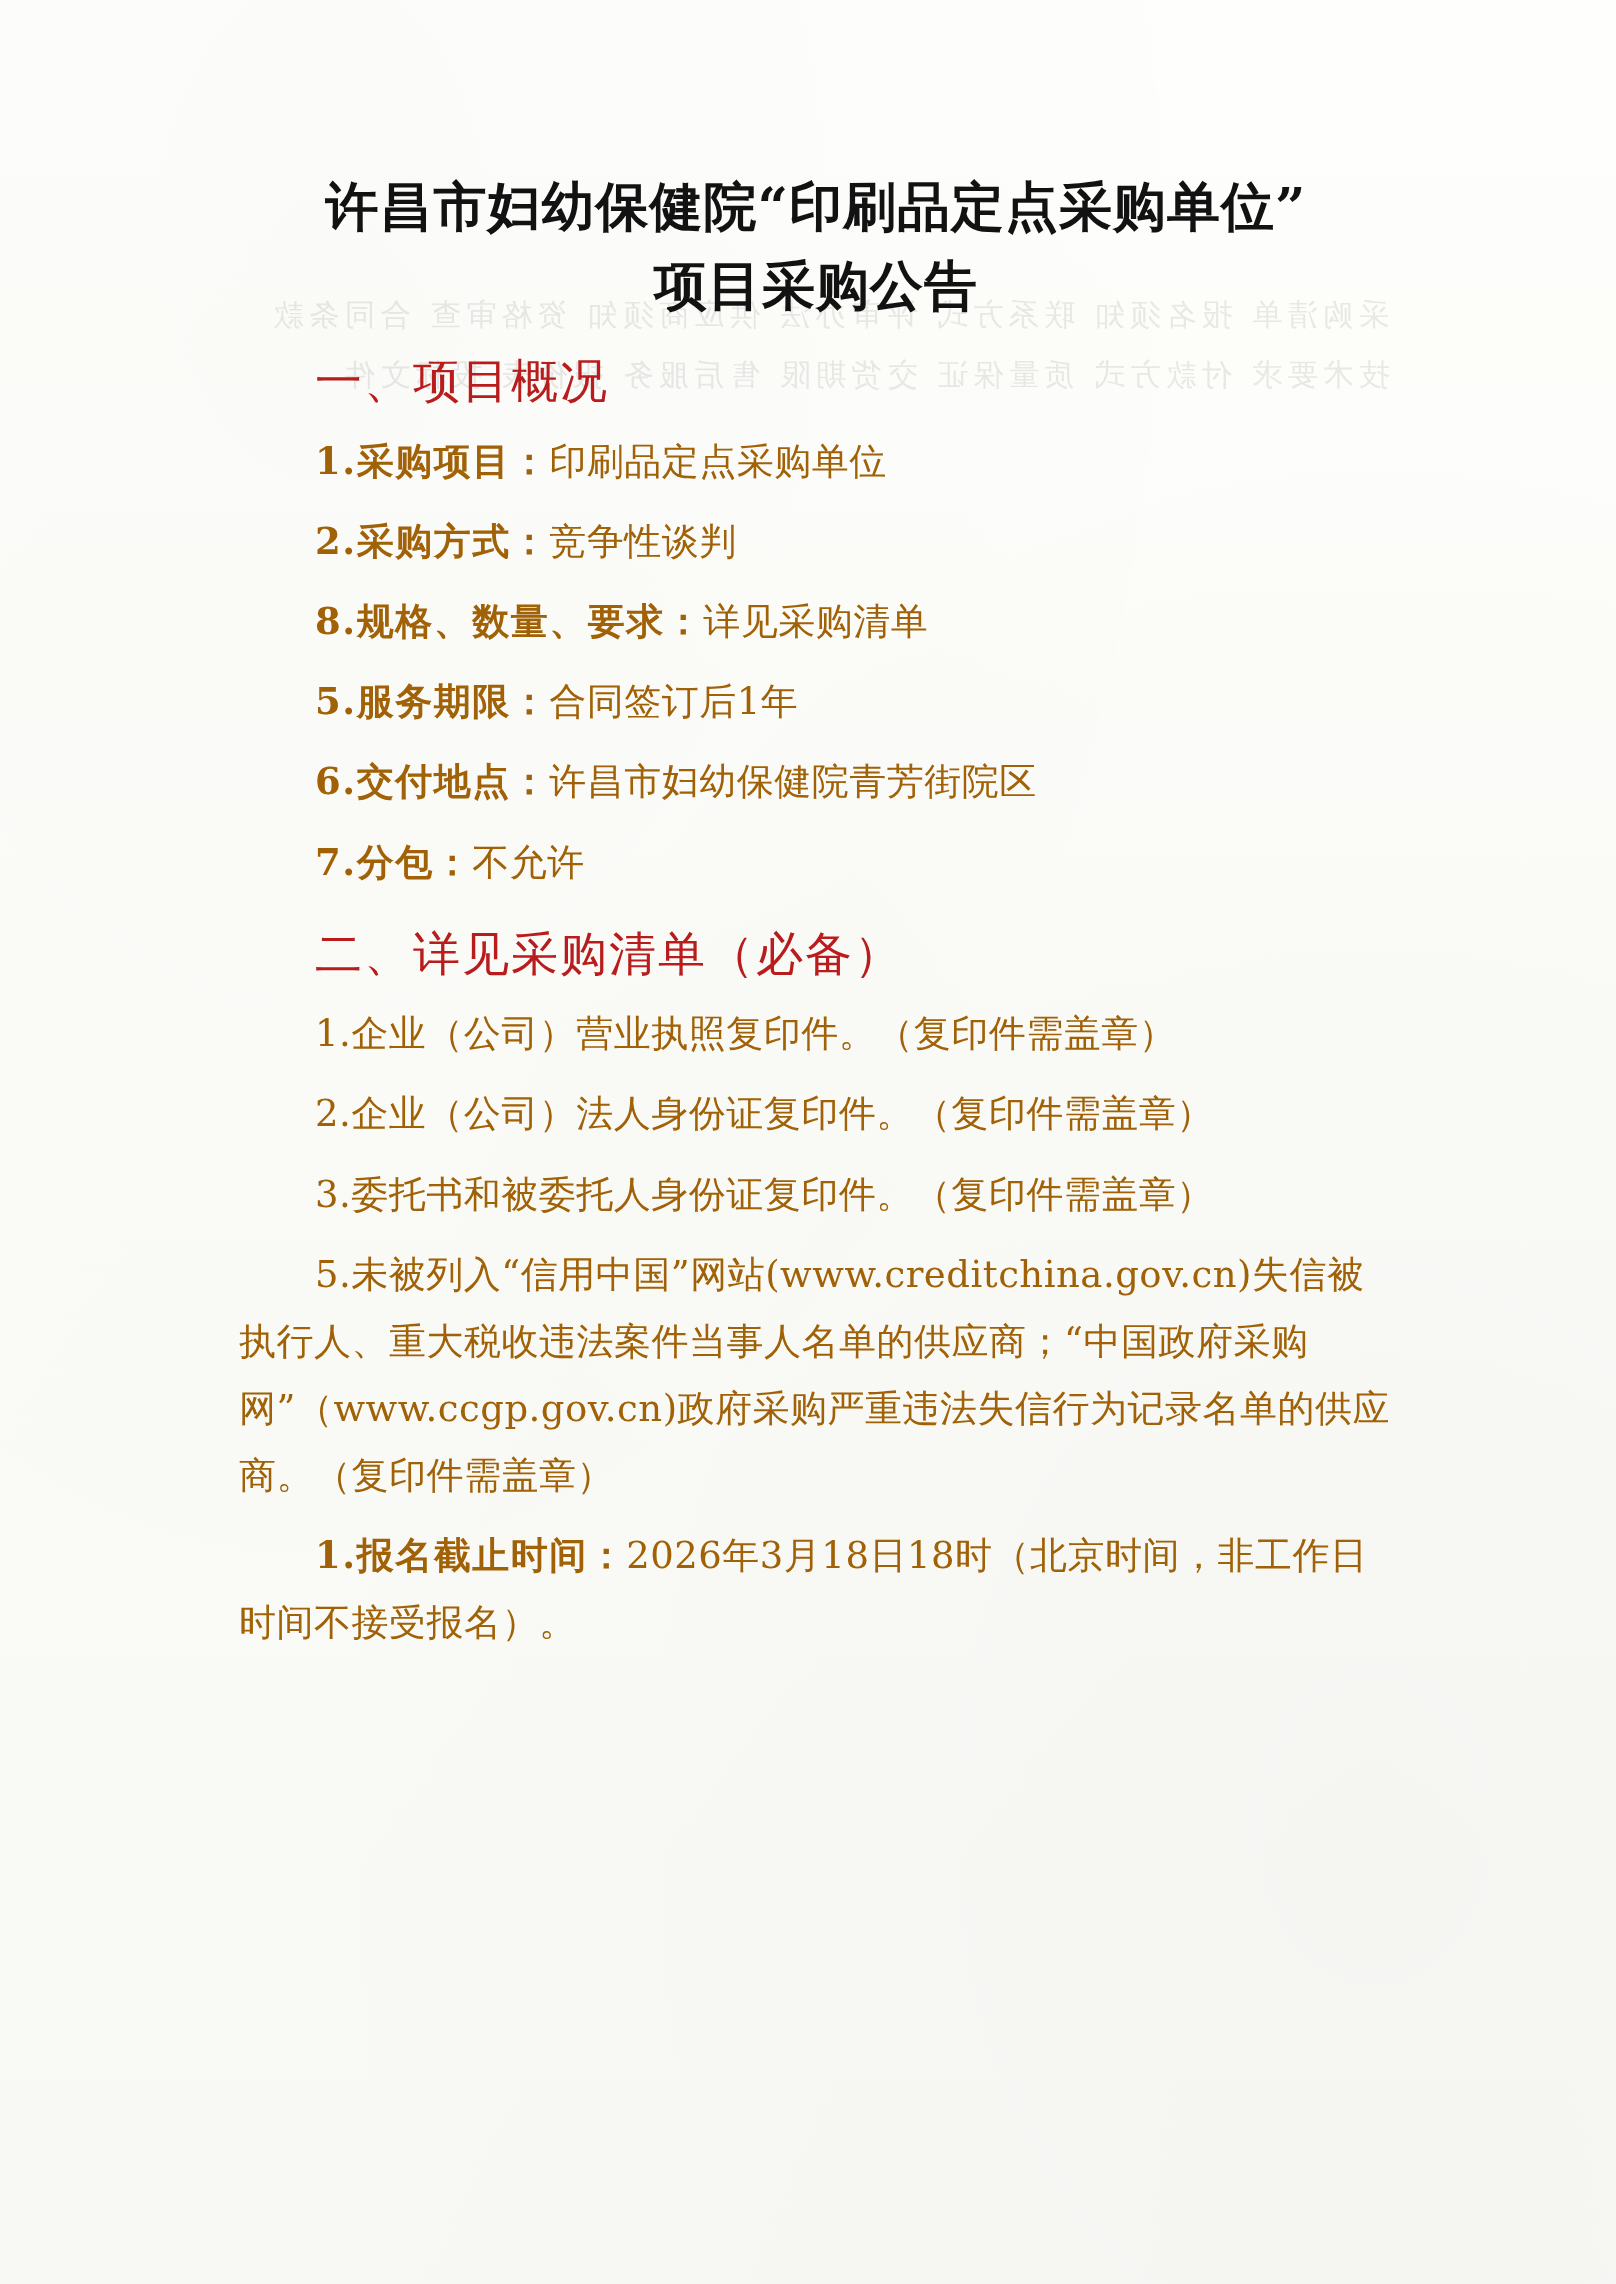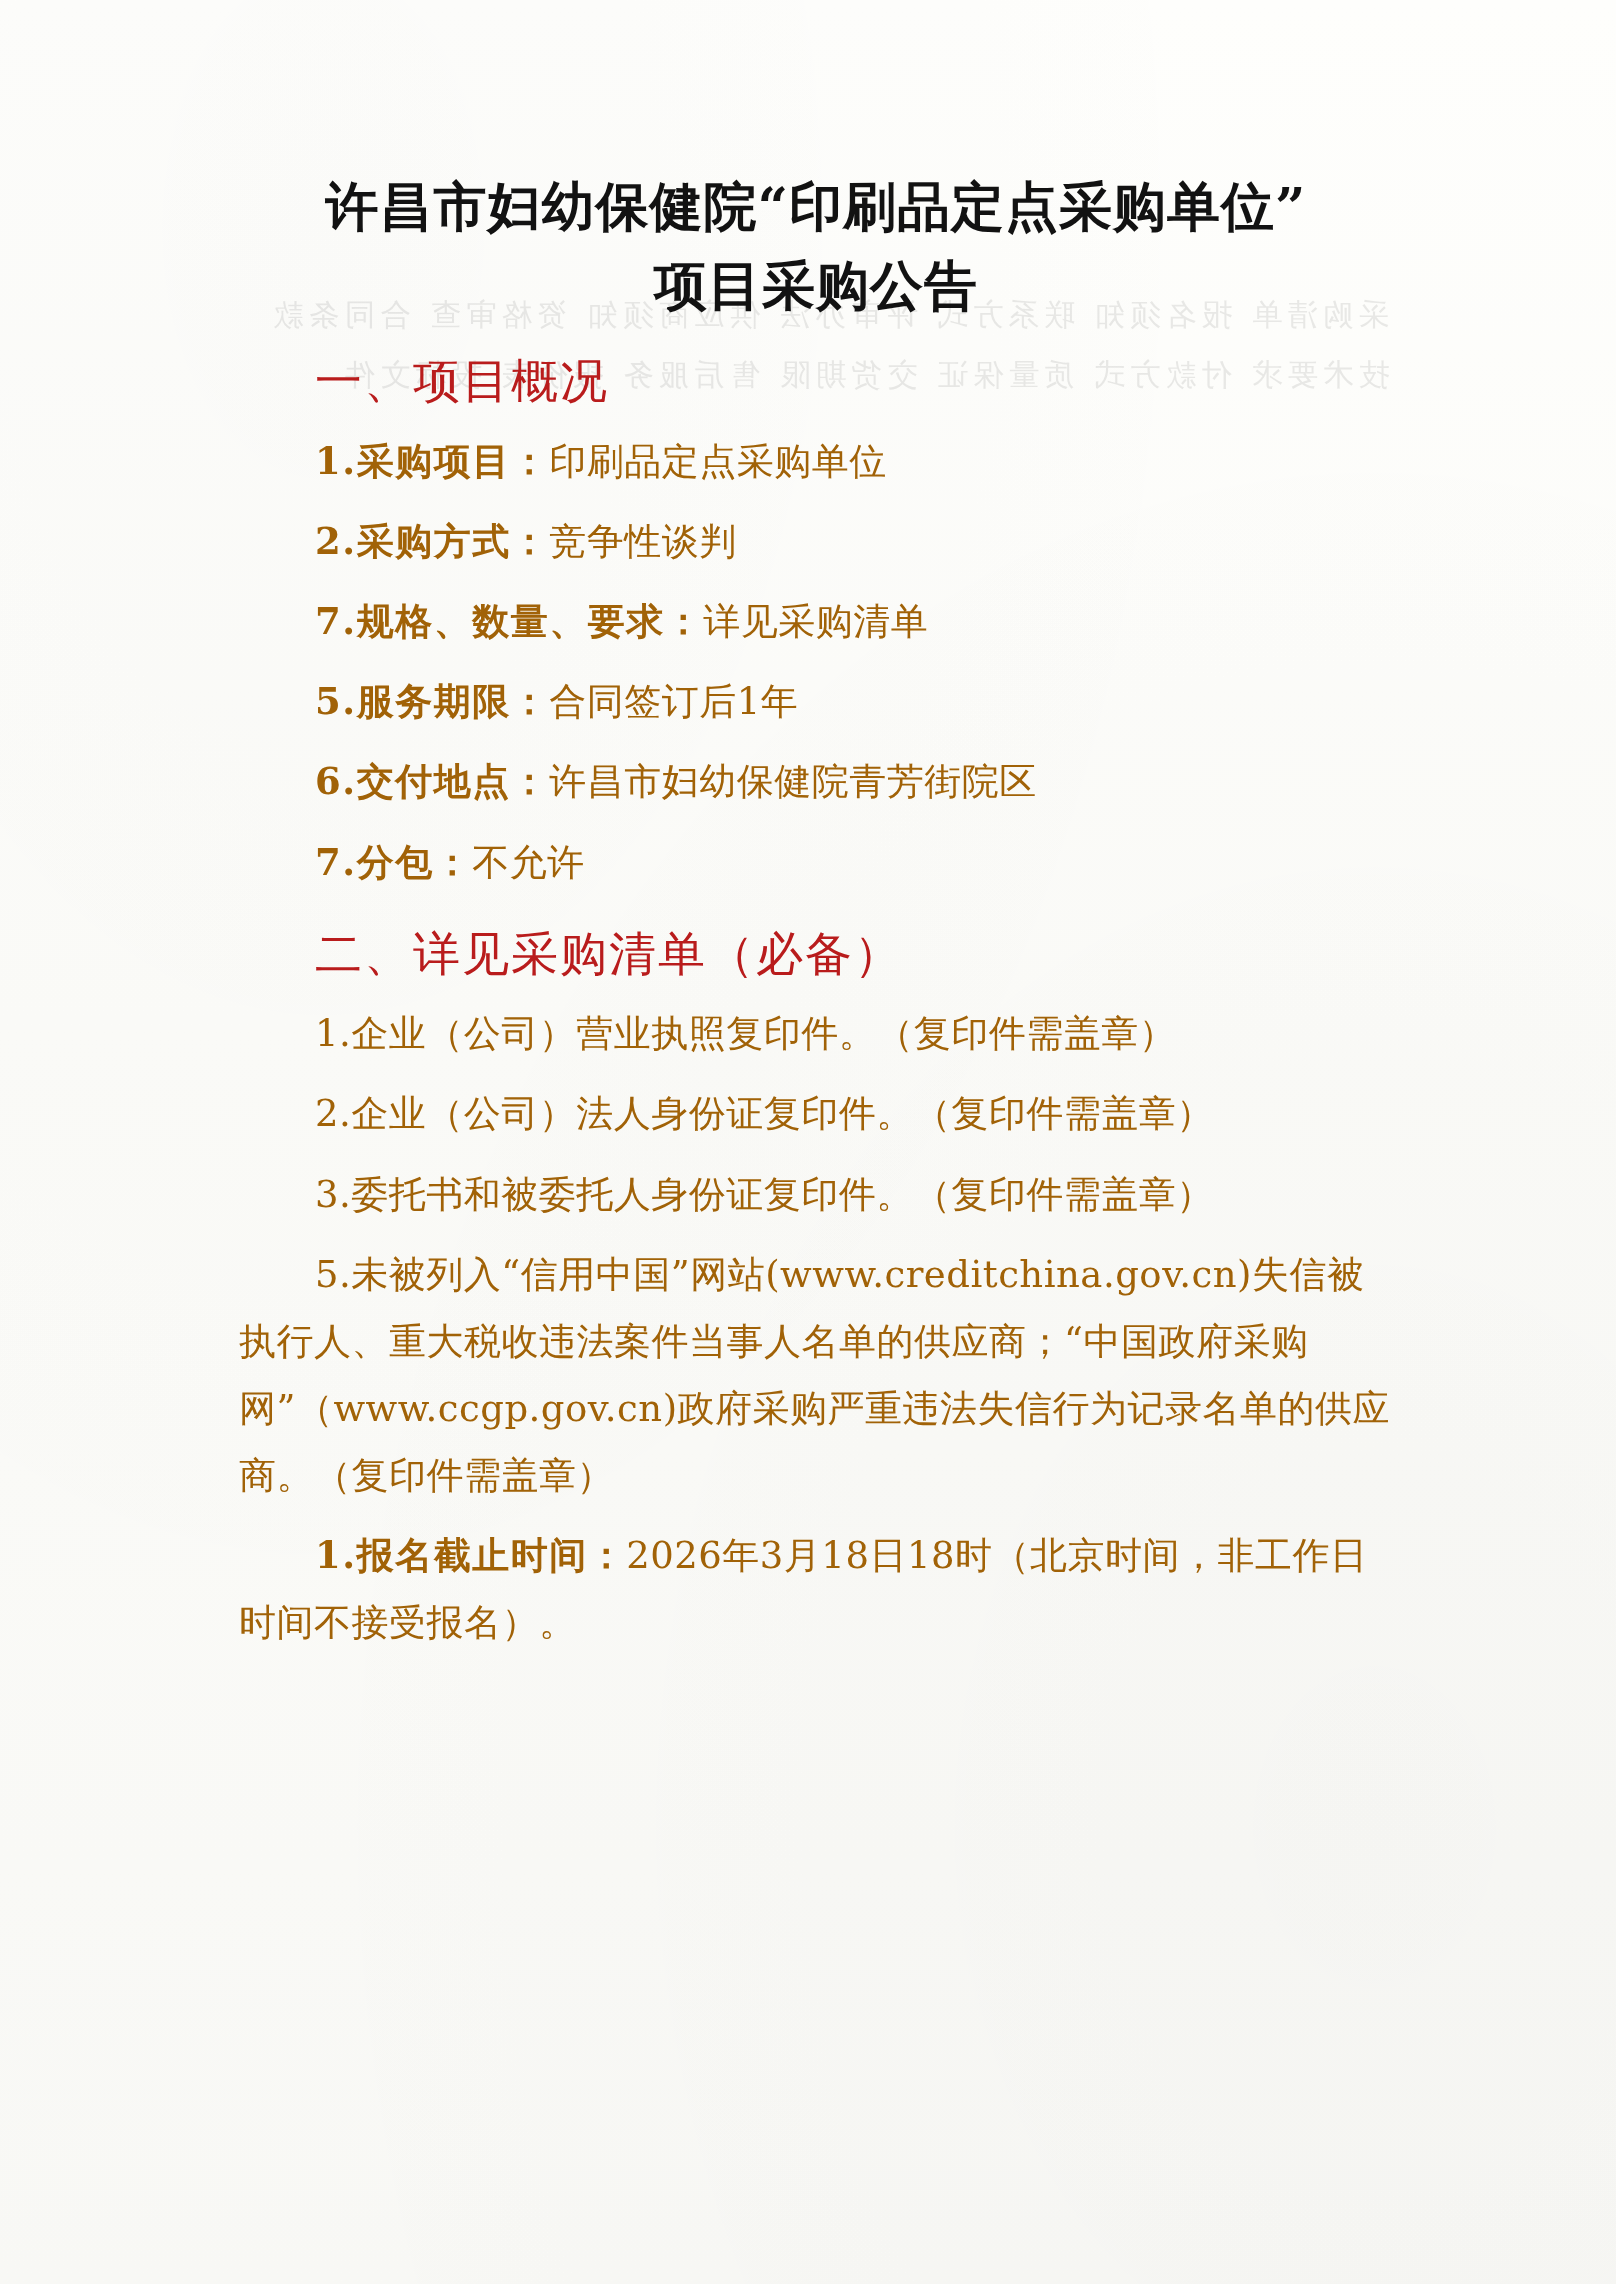--- a/index.html
+++ b/index.html
@@ -117,21 +117,21 @@
 
       <p class="para blk">
         <span class="lbl">1.采购项目：</span><span>印刷品定点采购单位</span>
       </p>
 
       <p class="para blk">
         <span class="lbl">2.采购方式：</span><span>竞争性谈判</span>
       </p>
 
       <p class="para blk">
-        <span class="lbl">7.规格、数量、要求：</span><span>详见采购清单</span>
+        <span class="lbl">8.规格、数量、要求：</span><span>详见采购清单</span>
       </p>
 
 
       <p class="para blk">
         <span class="lbl">5.服务期限：</span><span>合同签订后1年</span>
       </p>
 
       <p class="para blk">
         <span class="lbl">6.交付地点：</span><span>许昌市妇幼保健院青芳街院区</span>
       </p>

